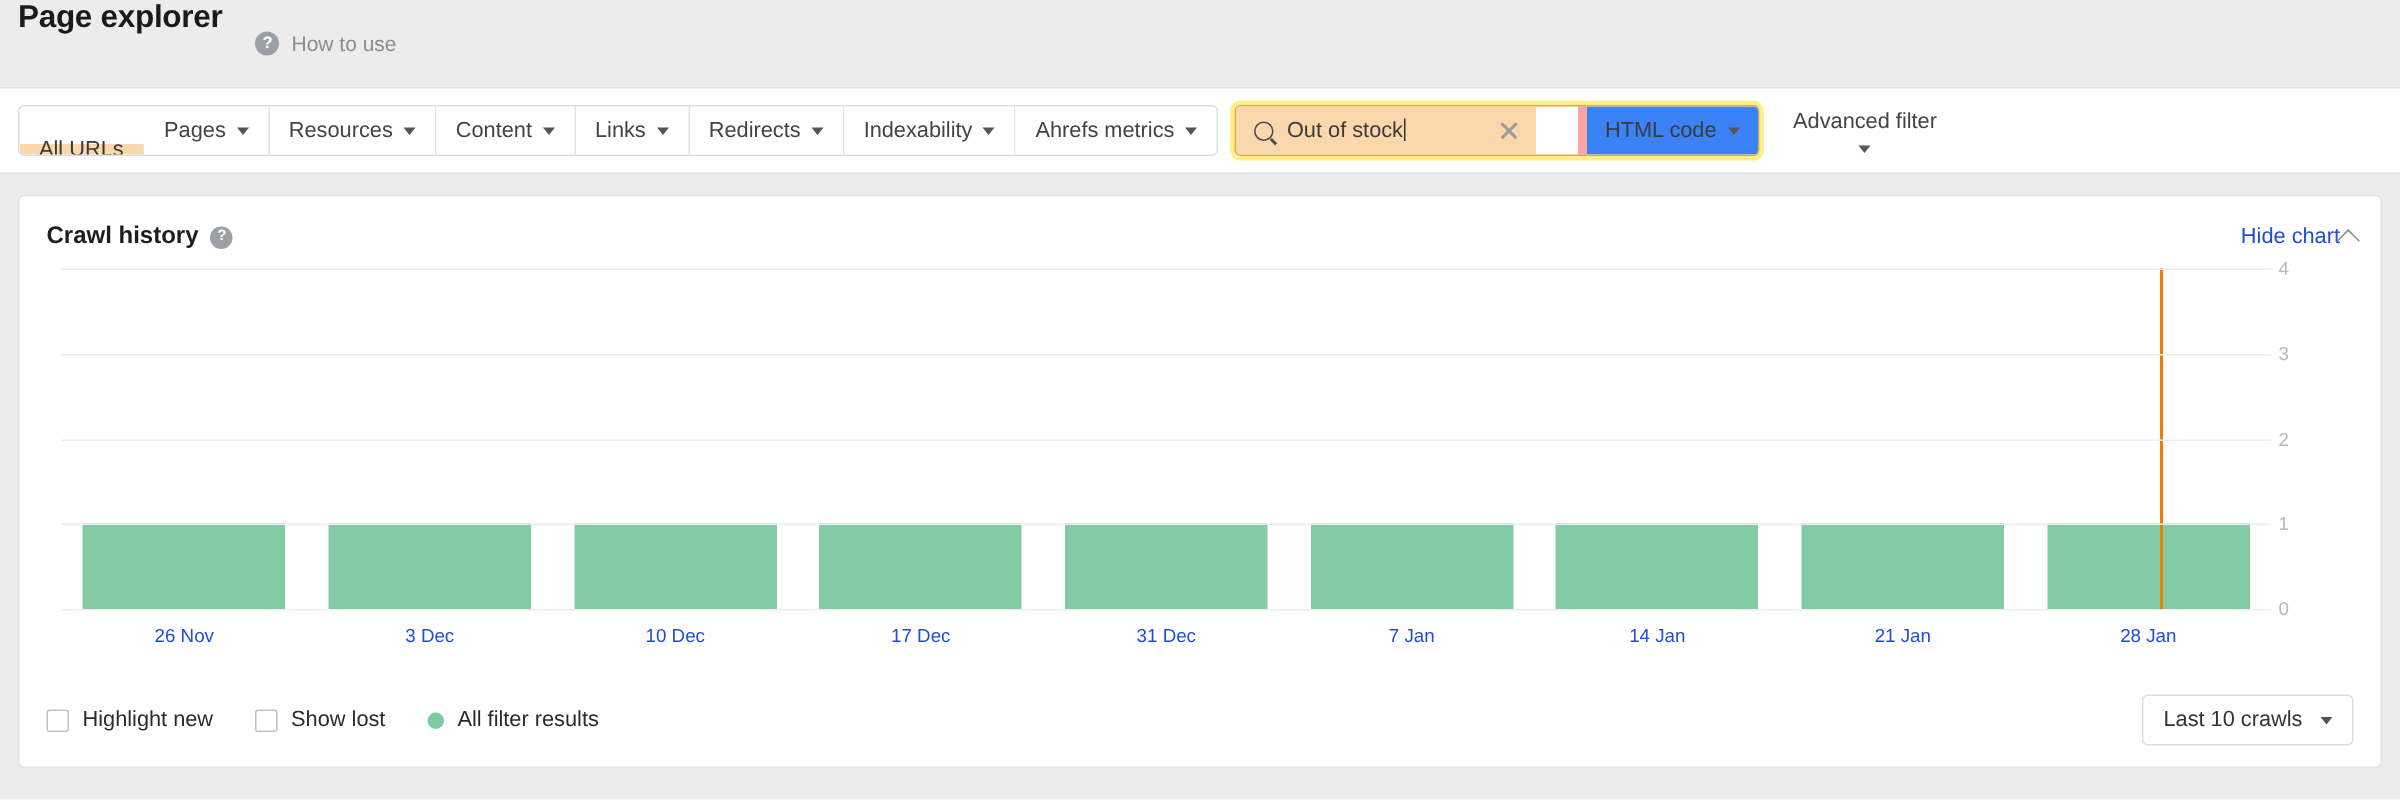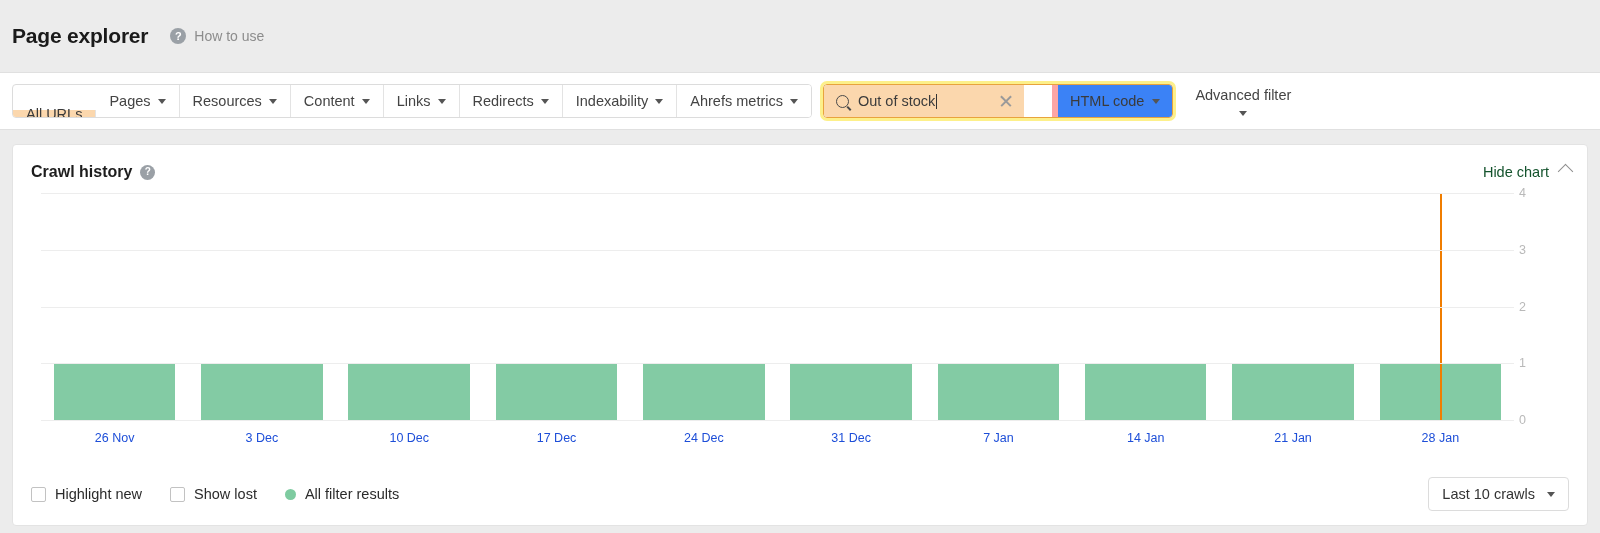--- a/index.html
+++ b/index.html
@@ -7,23 +7,22 @@
   body {
     width:1600px; height:533px;
     background:#ececec;
     font-family:"Liberation Sans", sans-serif;
     color:#2b2b2b;
     overflow:hidden;
   }
 
   
   .page-header{
-    height:72px;
-    display:flex;
-    align-items:center;
+    height:58px;
+    display:flex;
     padding:0 0 0 12px;
   }
   .page-title{
     font-size:21px;
     font-weight:bold;
     color:#1a1a1a;
     letter-spacing:-0.2px;
   }
   .howto{
     display:flex;
@@ -165,22 +164,22 @@
   .card-head{
     display:flex;align-items:center;
     padding:18px 16px 0 18px;
   }
   .card-title{
     font-size:16px;font-weight:bold;color:#1d1d1d;
   }
   .help-dot.sm{ width:15px;height:15px;font-size:10px;margin-left:8px; }
   .hide-chart{
     margin-left:auto;
-    display:flex;align-items:flex-start;gap:11px;
-    font-size:14.5px;color:#14532d;
+    display:flex;align-items:center;
+    font-size:14.5px;color:#1d4ed8;
     cursor:pointer;
   }
   .chev-up{
     width:11px;height:11px;
     border-left:1.6px solid #8e8e8e;
     border-top:1.6px solid #8e8e8e;
     transform:rotate(45deg);
     position:relative;top:2px;
   }
 
@@ -368,24 +367,20 @@
             <div class="bar" style="height: 25%; background: rgb(131, 203, 164);"></div>
             <div class="xtick">3 Dec</div>
           </div>
           <div class="barcell">
             <div class="bar" style="height: 25%; background: rgb(131, 203, 164);"></div>
             <div class="xtick">10 Dec</div>
           </div>
           <div class="barcell">
             <div class="bar" style="height: 25%; background: rgb(131, 203, 164);"></div>
             <div class="xtick">17 Dec</div>
-          </div>
-          <div class="barcell">
-            <div class="bar" style="height: 25%; background: rgb(131, 203, 164);"></div>
-            <div class="xtick">24 Dec</div>
           </div>
           <div class="barcell">
             <div class="bar" style="height: 25%; background: rgb(131, 203, 164);"></div>
             <div class="xtick">31 Dec</div>
           </div>
           <div class="barcell">
             <div class="bar" style="height: 25%; background: rgb(131, 203, 164);"></div>
             <div class="xtick">7 Jan</div>
           </div>
           <div class="barcell">

